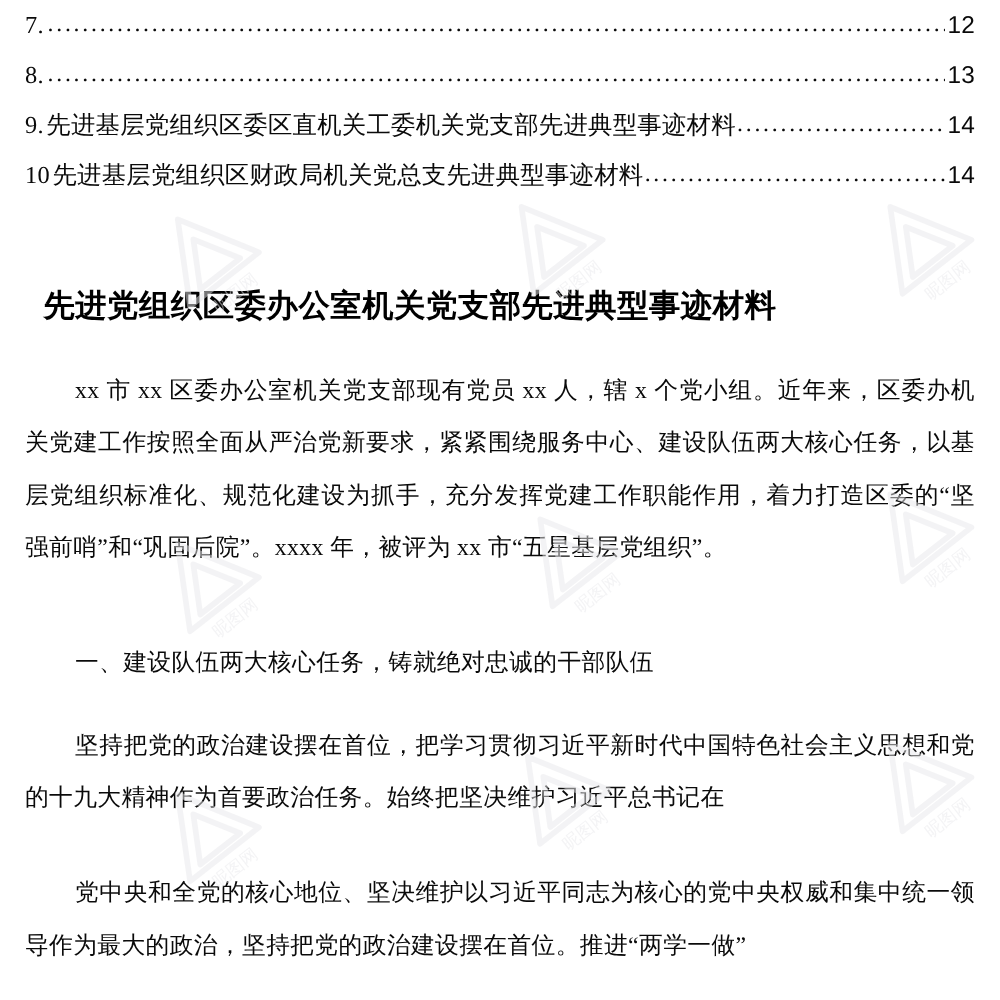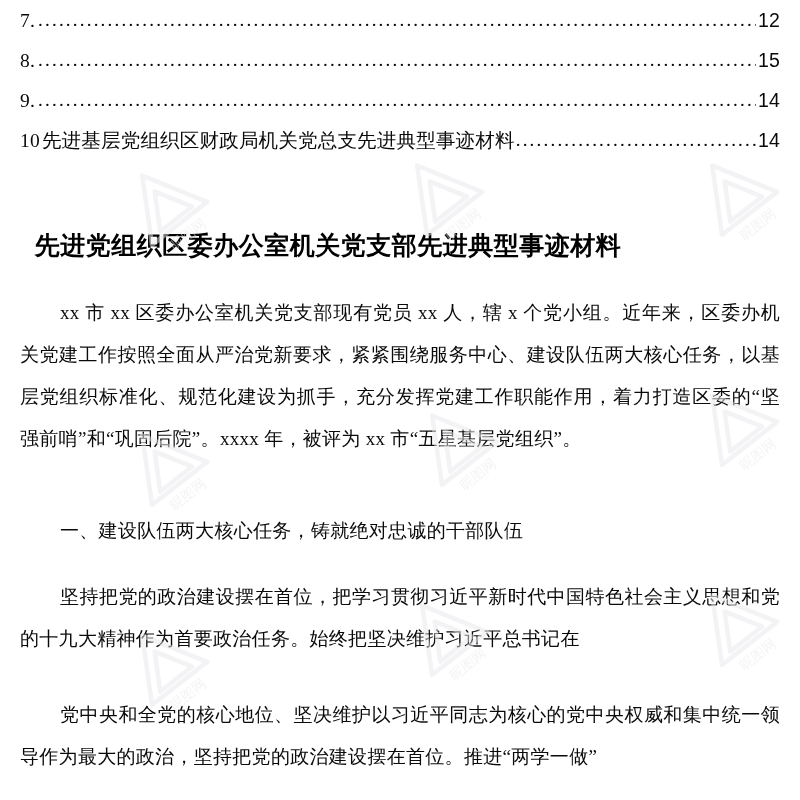--- a/index.html
+++ b/index.html
@@ -136,25 +136,26 @@
 
     <div class="toc-entry">
       <span class="toc-num">7.</span>
       <span class="toc-dots"></span>
       <span class="toc-page">12</span>
     </div>
 
     <div class="toc-entry">
       <span class="toc-num">8.</span>
       <span class="toc-dots"></span>
-      <span class="toc-page">15</span>
+      <span class="toc-page">13</span>
     </div>
 
     <div class="toc-entry">
       <span class="toc-num">9.</span>
+      <span class="toc-title">先进基层党组织区委区直机关工委机关党支部先进典型事迹材料</span>
       <span class="toc-dots"></span>
       <span class="toc-page">14</span>
     </div>
 
     <div class="toc-entry">
       <span class="toc-num">10</span>
       <span class="toc-title">先进基层党组织区财政局机关党总支先进典型事迹材料</span>
       <span class="toc-dots"></span>
       <span class="toc-page">14</span>
     </div>

